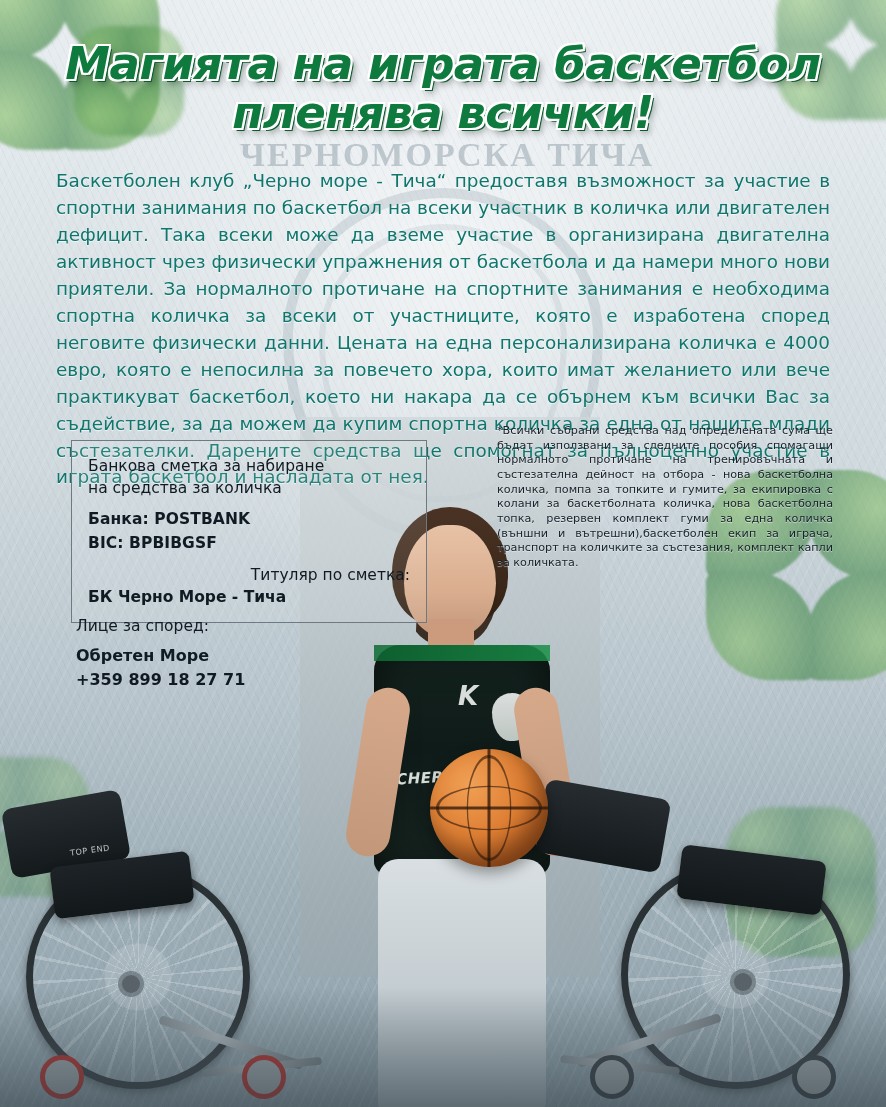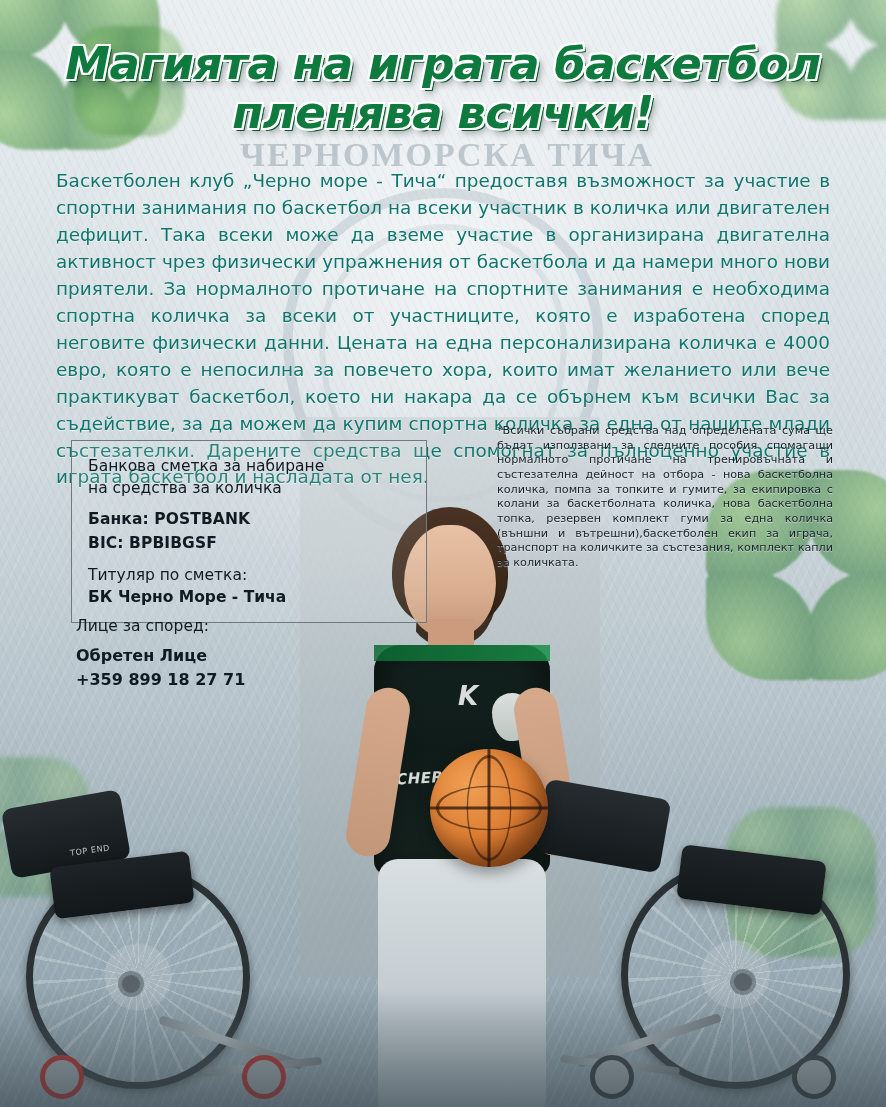--- a/index.html
+++ b/index.html
@@ -165,20 +165,21 @@
     margin-bottom: 9px;
   }
   .bank-box .row {
     font-weight: bold;
     margin-bottom: 2px;
     letter-spacing: .1px;
   }
   .bank-box .owner-label {
     margin-top: 10px;
     font-weight: normal;
+    text-align: right;
   }
   .bank-box .owner-name {
     font-weight: bold;
   }
 
   
   .contact {
     position: absolute;
     left: 76px;
     top: 615px;
@@ -522,19 +523,19 @@
       <div>на средства за количка</div>
     </div>
     <div class="row">Банка: POSTBANK</div>
     <div class="row">BIC: BPBIBGSF</div>
     <div class="owner-label">Титуляр по сметка:</div>
     <div class="owner-name">БК Черно Море - Тича</div>
   </div>
 
   <div class="contact">
     <div class="c-label">Лице за според:</div>
-    <div class="c-name">Обретен Лице</div>
+    <div class="c-name">Обретен Море</div>
     <div class="c-phone">+359 899 18 27 71</div>
   </div>
 
   <div class="footnote">*Всички събрани средства над определената сума ще бъдат използвани за следните пособия спомагащи нормалното протичане на тренировъчната и състезателна дейност на отбора -  нова баскетболна количка, помпа за топките и гумите, за екипировка с колани за баскетболната количка, нова баскетболна топка, резервен комплект гуми за една количка (външни и вътрешни),баскетболен екип за играча, транспорт на количките за състезания, комплект капли за количката.</div>
 
 </div>
 
 </body></html>

